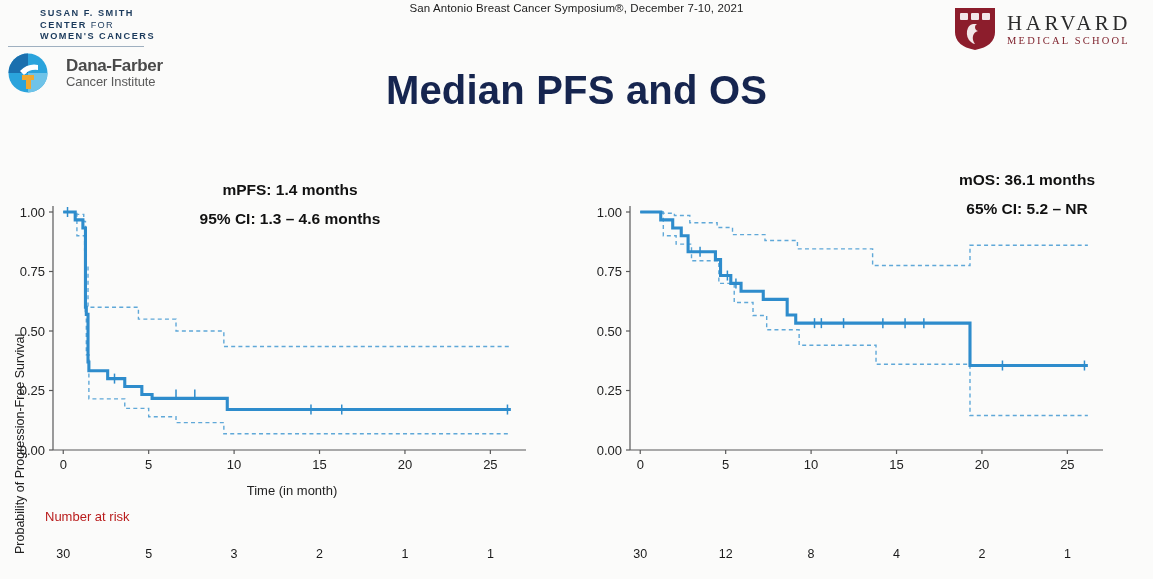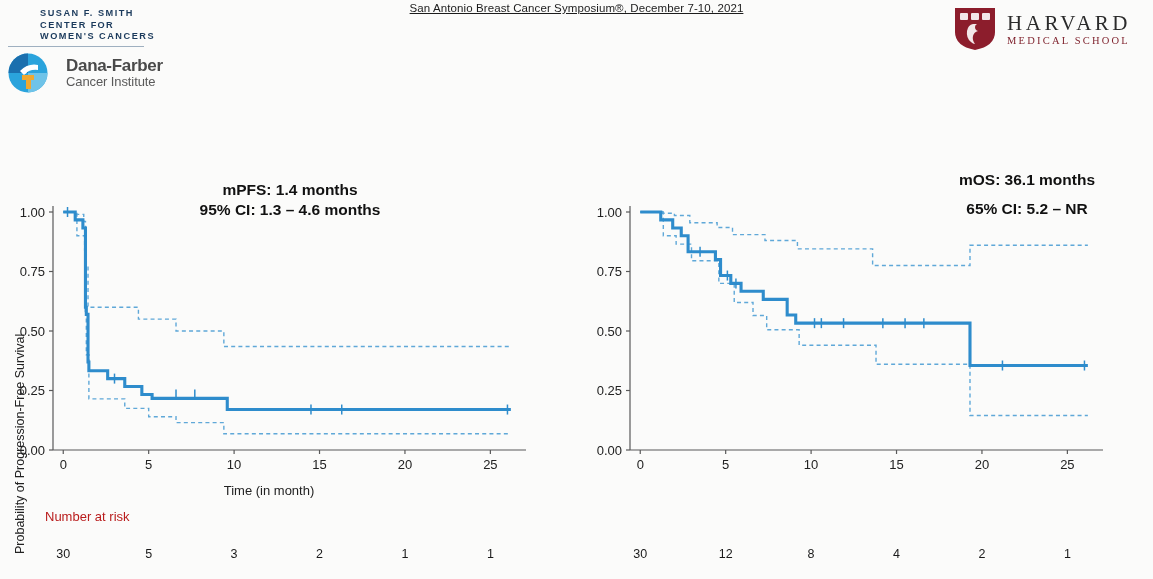--- a/index.html
+++ b/index.html
@@ -13,30 +13,29 @@
   }
   .slide{position:absolute;inset:0;}
 
   
   .conf-header{
     position:absolute;top:2px;left:0;width:1153px;
     text-align:center;
     font-size:11.5px;
     color:#1c1c1c;
     letter-spacing:.1px;
-    text-decoration:underline;
   }
 
   
   .dfci{position:absolute;left:8px;top:8px;width:175px;}
   .ssc-line{
     font-size:9.2px;font-weight:bold;letter-spacing:1.5px;
     color:#1b3a5c;line-height:11.5px;white-space:nowrap;margin-left:32px;
   }
-  .ssc-line .thin{font-weight:bold;letter-spacing:1.3px;}
+  .ssc-line .thin{font-weight:normal;letter-spacing:1.3px;}
   .ssc-rule{height:1px;background:#9fb0c0;width:136px;margin-top:3px;}
   .df-row{display:flex;align-items:center;margin-top:6px;}
   .df-mark{width:40px;height:40px;position:relative;flex:0 0 40px;}
   .df-words{margin-left:18px;}
   .df-name{font-size:17px;font-weight:bold;color:#4a4a4a;letter-spacing:-.3px;line-height:18px;}
   .df-sub{font-size:13px;color:#5a5a5a;letter-spacing:-.1px;line-height:13px;}
 
   
   .harvard{position:absolute;right:22px;top:6px;display:flex;align-items:center;}
   .hv-shield{width:44px;height:46px;flex:0 0 44px;}
@@ -53,37 +52,37 @@
   
   .panel{position:absolute;top:150px;height:429px;width:576px;}
   .panel.left{left:0;}
   .panel.right{left:577px;}
 
   .stat{
     position:absolute;text-align:center;font-size:15.5px;font-weight:bold;color:#111;
     white-space:nowrap;
   }
   .panel.left .stat.l1{left:290px;top:31px;transform:translateX(-50%);}
-  .panel.left .stat.l2{left:290px;top:51px;transform:translateX(-50%);text-align:center;}
+  .panel.left .stat.l2{left:290px;top:60px;transform:translateX(-50%);text-align:center;}
   .panel.right .stat.l1{left:450px;top:21px;transform:translateX(-50%);}
   .panel.right .stat.l2{left:450px;top:50px;transform:translateX(-50%);}
 
   .ylabel{
     position:absolute;
     transform:rotate(-90deg);
     transform-origin:left top;
     font-size:12.5px;color:#222;white-space:nowrap;
   }
   .panel.left .ylabel{left:13px;top:404px;}
 
   .plot{position:absolute;}
   .panel.left .plot{left:0;top:0;}
 
   .xlabel{position:absolute;font-size:13px;color:#222;}
-  .panel.left .xlabel{left:269px;top:333px;transform:translateX(-50%);text-align:right;}
+  .panel.left .xlabel{left:292px;top:333px;transform:translateX(-50%);text-align:right;}
 
   .risk-title{position:absolute;font-size:13px;color:#b91c1c;}
   .panel.left .risk-title{left:45px;top:359px;}
 
   .risk-row{position:absolute;top:397px;width:576px;height:20px;}
   .risk-num{
     position:absolute;font-size:12.5px;color:#1a1a1a;
     transform:translateX(-50%);text-align:center;
   }
   svg{display:block;overflow:visible;}
@@ -128,20 +127,21 @@
         <rect x="29" y="7" width="8" height="7" rx="1" fill="#f3e7e9"></rect>
         <path d="M20 18 q-5 1 -6 7 q-1 7 4 11 q2 2 4 2 q-3 -4 -2 -8 q1 -4 5 -5 q-3 -1 -3 -4 q0 -2 2 -3 z" fill="#f3e7e9"></path>
       </svg>
     </div>
     <div class="hv-text">
       <div class="hv-1">HARVARD</div>
       <div class="hv-2">MEDICAL SCHOOL</div>
     </div>
   </div>
 
+  <div class="slide-title">Median PFS and OS</div>
 
   <div class="panel left">
     <div class="stat l1">mPFS: 1.4 months</div>
     <div class="stat l2">95% CI: 1.3 – 4.6 months</div>
     <div class="ylabel">Probability of Progression-Free Survival</div>
     <div class="plot">
       <svg id="svg-pfs" width="576" height="340" viewBox="0 0 576 340">
           <line x1="53" y1="56" x2="53" y2="300" stroke="#595959" stroke-width="1.2"></line>
           <line x1="53" y1="300" x2="526" y2="300" stroke="#595959" stroke-width="1.2"></line>
           <line x1="49" y1="300" x2="53" y2="300" stroke="#595959" stroke-width="1.2"></line>

